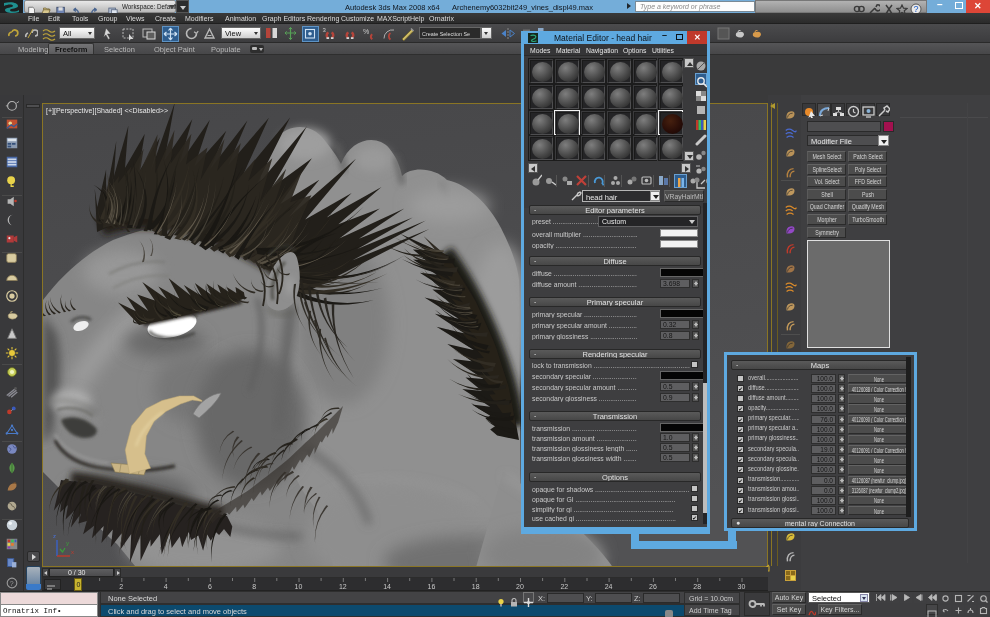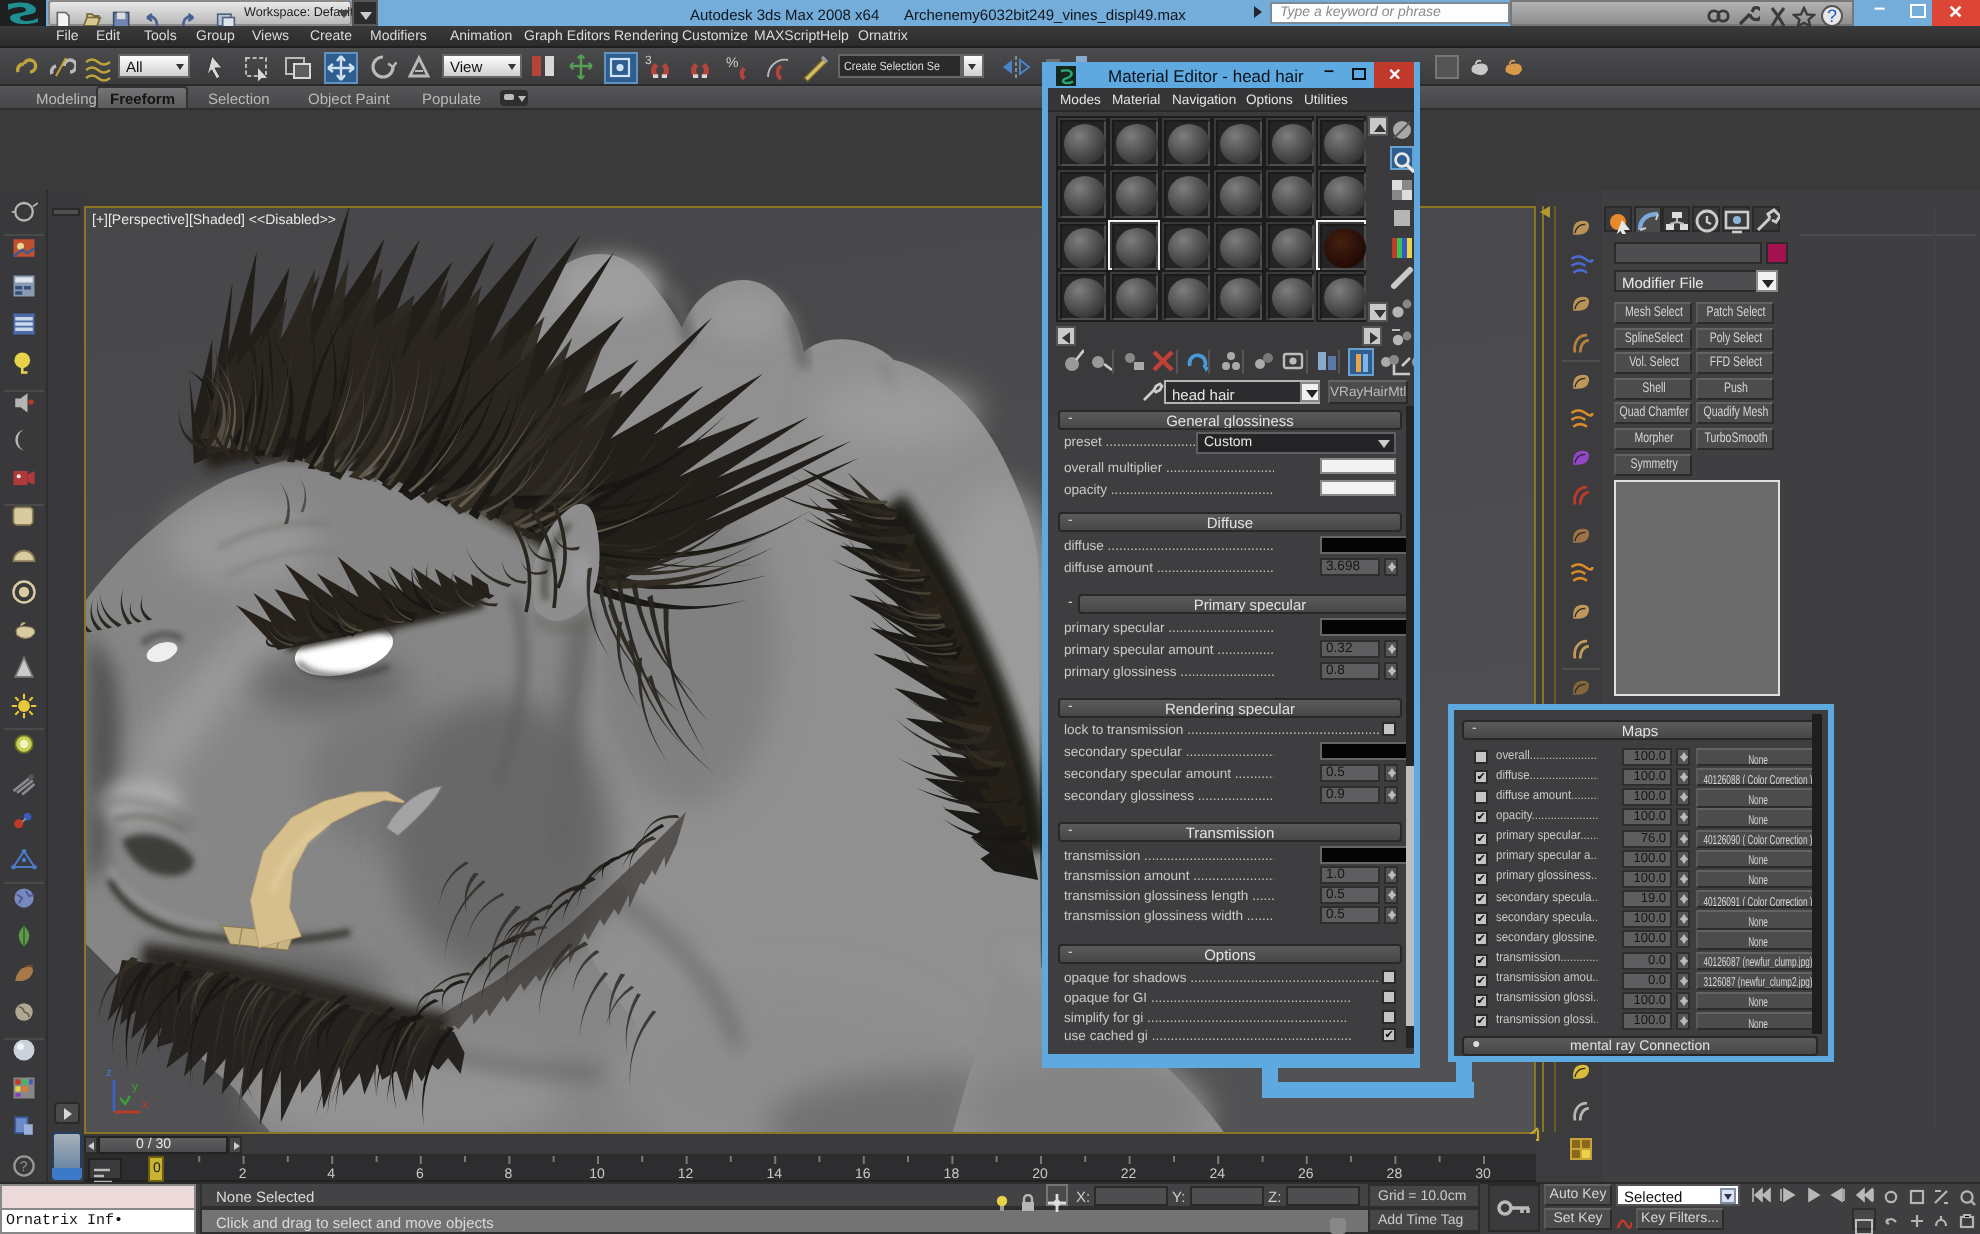--- a/index.html
+++ b/index.html
@@ -984,21 +984,21 @@
       <text x="699.5" y="11" font-size="7" fill="#c9c9c9" text-anchor="middle" font-family="Liberation Sans">30</text>
     </svg>
   </div>
 <div style="position:absolute;left:74px;top:578px;width:8px;height:13px;background:#c8b430;border:1px solid #6a5c10;">
     <div class="tx" style="left:1.5px;top:2px;font-size:7px;color:#222;">0</div>
   </div>
 <div style="position:absolute;left:0px;top:591px;width:990px;height:26px;background:#3e3e40;border-top:1px solid #2a2a2a;"></div>
 <div style="position:absolute;left:100px;top:591px;width:640px;height:13px;background:#434345;border:1px solid #2e2e2e;">
     <div class="tx" style="left:7px;top:2px;font-size:7.5px;color:#d9d9d9;">None Selected</div>
   </div>
-<div style="position:absolute;left:100px;top:604px;width:640px;height:13px;background:#737373;border:1px solid #2e2e2e;">
+<div style="position:absolute;left:100px;top:604px;width:640px;height:13px;background:#0c4a6e;border:1px solid #2e2e2e;">
     <div class="tx" style="left:7px;top:2px;font-size:7.5px;color:#d9d9d9;">Click and drag to select and move objects</div>
   </div>
 <div style="position:absolute;left:0px;top:592px;width:98px;height:13px;background:#ecd9d9;border:1px solid #888;"></div>
 <div style="position:absolute;left:0px;top:604px;width:98px;height:13px;background:#ffffff;border:1px solid #888;">
     <div class="tx" style="left:2px;top:2px;font-size:7.5px;color:#111;font-family:'Liberation Mono',monospace;">Ornatrix Inf•</div>
   </div>
 <div style="position:absolute;left:497px;top:593px;width:8px;height:9px;"><svg width="8" height="9">
       <circle cx="4" cy="3.5" r="2.6" fill="#e8d24a"></circle>
       <rect x="3" y="6" width="2" height="2.5" fill="#999"></rect>
     </svg></div>
@@ -1480,39 +1480,39 @@
       <svg width="12" height="12" style="position:absolute;left:46px;top:159px;">
         <path d="M2 10 L7 5 M7 5 l1-2 2-1 1 1 -1 2 -2 1z" stroke="#ccc" stroke-width="1.4" fill="none"></path>
       </svg>
       <div style="position:absolute;left:58px;top:159px;width:78px;height:12px;background:#2c2c2e;border:1px solid #b5b5b5;">
         <div class="tx" style="left:3px;top:1.5px;font-size:7.5px;color:#e8e8e8;">head hair</div>
       </div>
       <div style="position:absolute;left:126px;top:160px;width:10px;height:10px;background:#f0f0f0;border:1px solid #888;">
         <div style="position:absolute;left:2px;top:3px;border-left:3px solid transparent;border-right:3px solid transparent;border-top:4px solid #222;"></div>
       </div>
       <div class="btn" style="left:140px;top:159px;width:40px;height:12px;font-size:6.8px;line-height:11px;color:#bbb;">VRayHairMtl</div>
-      <div class="roh" style="left:5px;top:174px;width:172px;height:10px;font-size:7.5px;line-height:9px;">General glossiness</div>
+      <div class="roh" style="left:5px;top:174px;width:172px;height:10px;font-size:7.5px;line-height:9px;">Editor parameters</div>
       <div class="tx" style="left:10px;top:175px;font-size:7px;color:#ddd;">-</div>
       <div class="lbl tx" style="left:8px;top:187px;width:66px;font-size:6.8px;">preset .....................................................</div>
       <div style="position:absolute;left:74px;top:185px;width:100px;height:11px;background:#242426;border:1px solid #606062;">
         <div class="tx" style="left:3px;top:1px;font-size:7px;color:#e8e8e8;">Custom</div>
         <div style="position:absolute;right:2px;top:3px;border-left:3px solid transparent;border-right:3px solid transparent;border-top:4px solid #ccc;"></div>
       </div>
       <div class="lbl tx" style="left:8px;top:200px;width:105px;font-size:6.8px;">overall multiplier .....................................................</div>
       <div class="wfld" style="left:136px;top:198px;width:38px;height:8px;"></div>
       <div class="lbl tx" style="left:8px;top:211px;width:105px;font-size:6.8px;">opacity .....................................................</div>
       <div class="wfld" style="left:136px;top:209px;width:38px;height:8px;"></div>
       <div class="roh" style="left:5px;top:225px;width:172px;height:10px;font-size:7.5px;line-height:9px;">Diffuse</div>
       <div class="tx" style="left:10px;top:226px;font-size:7px;color:#ddd;">-</div>
       <div class="lbl tx" style="left:8px;top:239px;width:105px;font-size:6.8px;">diffuse .....................................................</div>
       <div style="position:absolute;left:136px;top:237px;width:44px;height:9px;background:#050505;border:1px solid #666;"></div>
       <div class="lbl tx" style="left:8px;top:250px;width:105px;font-size:6.8px;">diffuse amount .....................................................</div>
       <div class="fld" style="left:136px;top:248px;width:30px;height:9px;font-size:6.8px;line-height:8px;padding-left:2px;color:#161616;">3.698</div>
       <div class="spin" style="left:168px;top:248px;height:9px;"></div>
-      <div class="roh" style="left:5px;top:266px;width:172px;height:10px;font-size:7.5px;line-height:9px;margin-left:10px;">Primary specular</div>
+      <div class="roh" style="left:5px;top:266px;width:172px;height:10px;font-size:7.5px;line-height:9px;">Primary specular</div>
       <div class="tx" style="left:10px;top:267px;font-size:7px;color:#ddd;">-</div>
       <div class="lbl tx" style="left:8px;top:280px;width:105px;font-size:6.8px;">primary specular .....................................................</div>
       <div style="position:absolute;left:136px;top:278px;width:44px;height:9px;background:#050505;border:1px solid #666;"></div>
       <div class="lbl tx" style="left:8px;top:291px;width:105px;font-size:6.8px;">primary specular amount .....................................................</div>
       <div class="fld" style="left:136px;top:289px;width:30px;height:9px;font-size:6.8px;line-height:8px;padding-left:2px;color:#161616;">0.32</div>
       <div class="spin" style="left:168px;top:289px;height:9px;"></div>
       <div class="lbl tx" style="left:8px;top:302px;width:105px;font-size:6.8px;">primary glossiness .....................................................</div>
       <div class="fld" style="left:136px;top:300px;width:30px;height:9px;font-size:6.8px;line-height:8px;padding-left:2px;color:#161616;">0.8</div>
       <div class="spin" style="left:168px;top:300px;height:9px;"></div>
       <div class="roh" style="left:5px;top:318px;width:172px;height:10px;font-size:7.5px;line-height:9px;">Rendering specular</div>

